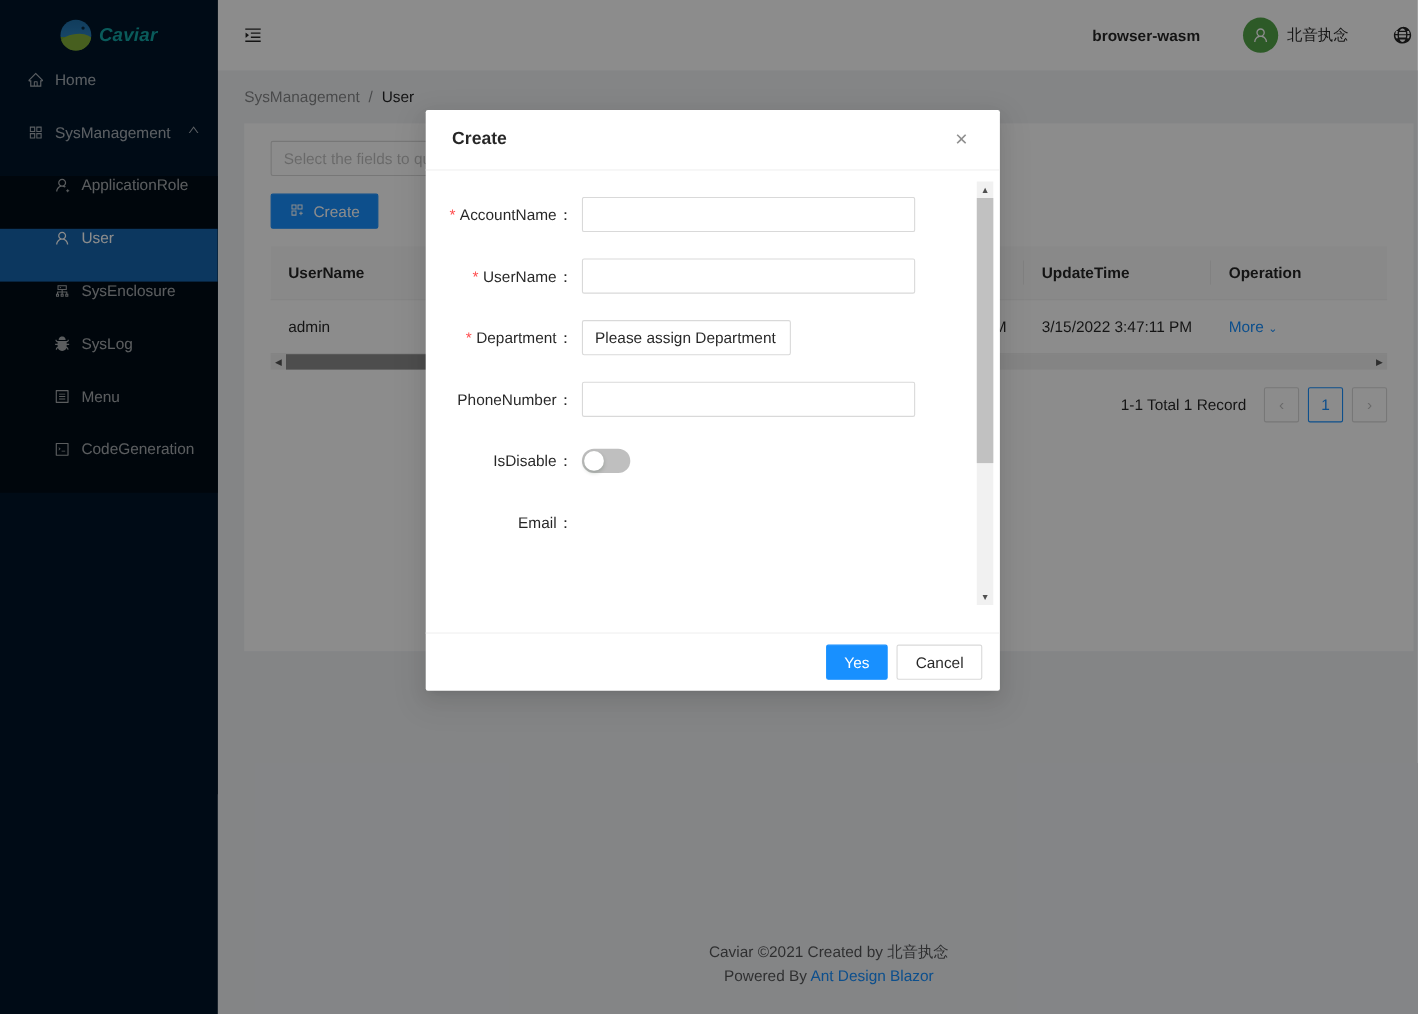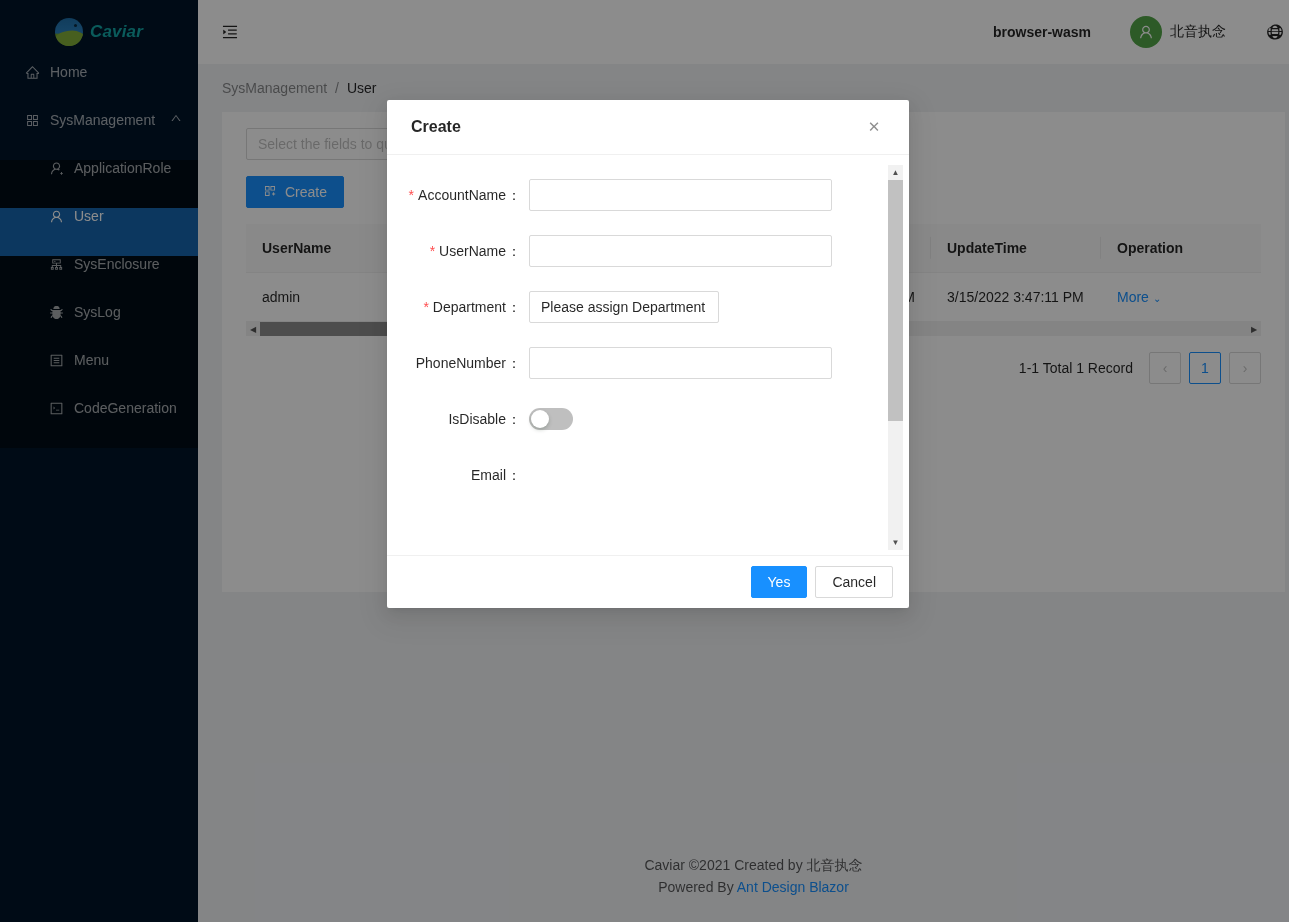--- a/index.html
+++ b/index.html
@@ -393,20 +393,21 @@
     width: 15px; height: 68%;
     background: #c1c1c1;
   }
 
   .modal-footer {
     border-top: 1px solid #f0f0f0;
     padding: 10px 16px;
     display: flex;
     justify-content: flex-end;
     gap: 8px;
+    margin-top: 20px;
   }
   .btn {
     height: 32px;
     padding: 0 16px;
     border-radius: 2px;
     font-size: 14px;
     cursor: pointer;
     font-family: "Liberation Sans", sans-serif;
     display: inline-flex;
     align-items: center;

